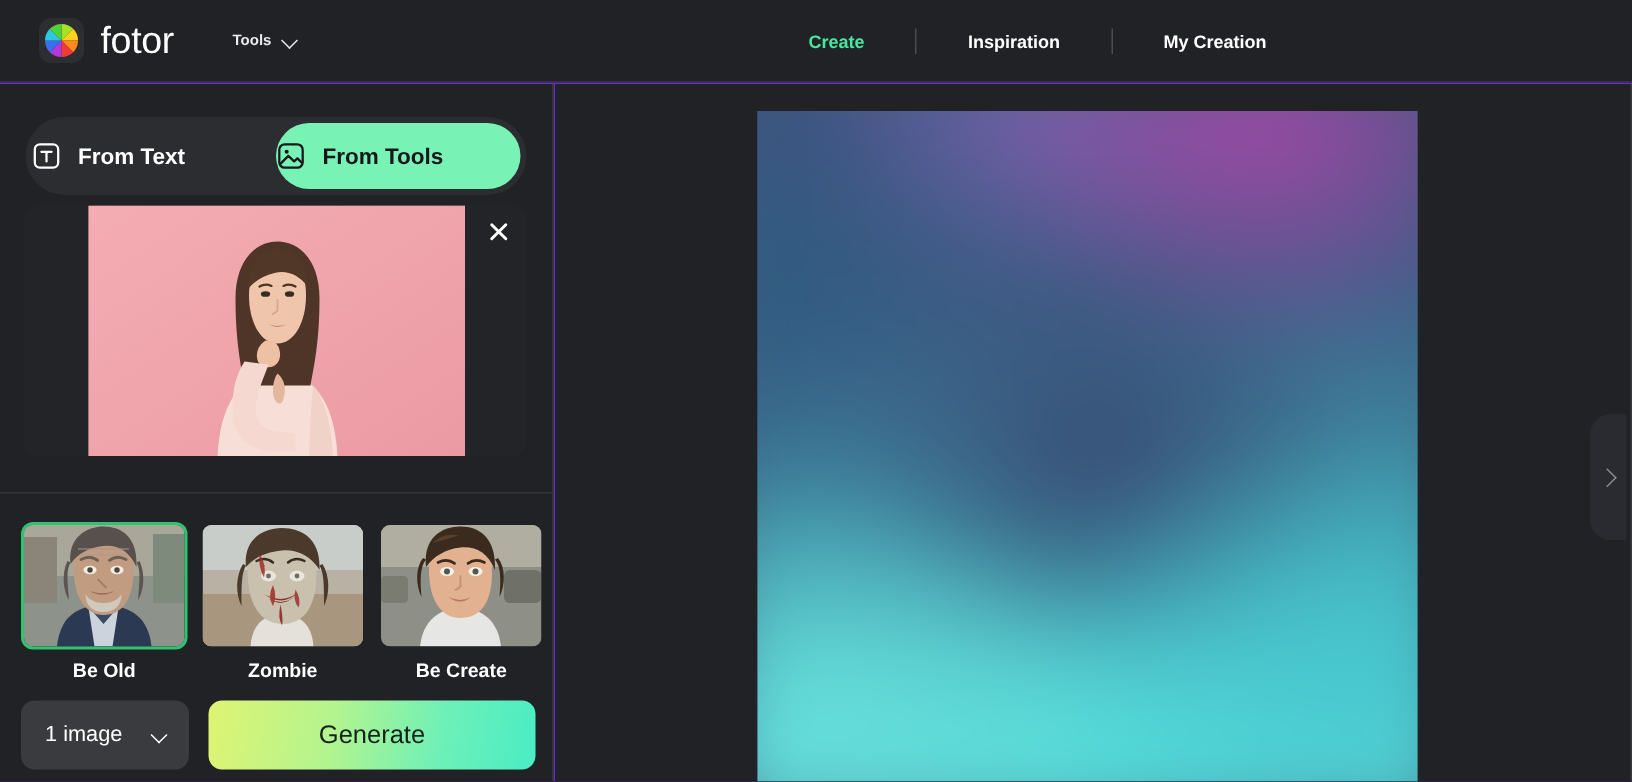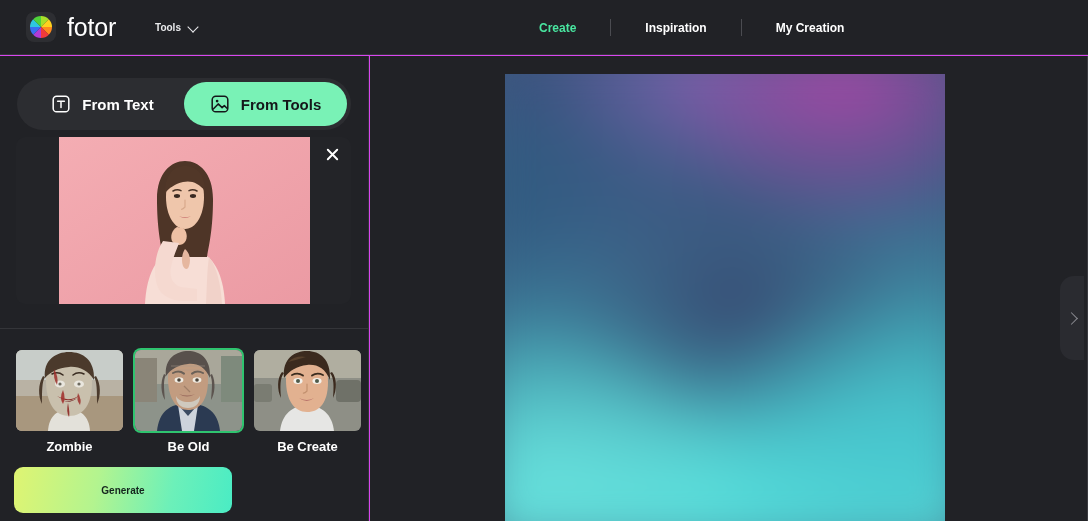--- a/index.html
+++ b/index.html
@@ -2,21 +2,21 @@
 <html><head>
 <meta charset="utf-8">
 <style>
   * { box-sizing: border-box; margin: 0; padding: 0; }
   html, body {
     width: 1088px; height: 521px;
     background: #212226;
     font-family: "Liberation Sans", sans-serif;
     overflow: hidden;
   }
-  .app { position: relative; width: 1088px; height: 521px; background: #d946ef; }
+  .app { position: relative; width: 1088px; height: 521px; background: #6d28d9; }
 
   
   .header {
     position: absolute; left: 0; top: 0; width: 1088px; height: 55px;
     background: #212226;
     border-bottom: 1px solid #35363a;
     display: flex; align-items: center;
   }
   .brand { display: flex; align-items: center; margin-left: 26px; }
   .logo {
@@ -56,21 +56,21 @@
     position: absolute; left: 0; top: 56px; width: 369px; height: 465px;
     background: #212226; border-right: 1px solid #343539;
   }
   .mode-switch {
     position: absolute; left: 17px; top: 22px;
     width: 334px; height: 52px; border-radius: 26px;
     background: #2c2d31; display: flex; align-items: center; padding: 4px;
   }
   .mode-btn {
     flex: 1; height: 44px; border-radius: 22px;
-    display: flex; align-items: center; justify-content: center; gap: 11px;
+    display: flex; align-items: center; gap: 11px;
     font-size: 15px; font-weight: 700; cursor: pointer; user-select: none;
   }
   .mode-btn.inactive { color: #ffffff; background: transparent; }
   .mode-btn.active { color: #15171a; background: #79f2b6; }
   .ic { width: 20px; height: 20px; flex: none; display: block; }
 
   
   .preview {
     position: absolute; left: 16px; top: 81px;
     width: 335px; height: 167px; border-radius: 9px;
@@ -115,21 +115,21 @@
   }
   .count-select {
     width: 112px; height: 46px; border-radius: 9px; background: #3a3b3f;
     display: flex; align-items: center; justify-content: space-between;
     padding: 0 14px 0 16px; color: #ffffff; font-size: 14.5px;
     cursor: pointer; user-select: none;
   }
   .generate-btn {
     width: 218px; height: 46px; border-radius: 9px;
     background: linear-gradient(100deg, #dff472 0%, #b3f48f 38%, #6cf0b9 72%, #4aecc4 100%);
-    color: #14241d; font-size: 10px; font-weight: 700;
+    color: #14241d; font-size: 17px; font-weight: 400;
     display: flex; align-items: center; justify-content: center;
     cursor: pointer; user-select: none; border: none;
   }
 
   
   .stage {
     position: absolute; left: 370px; top: 56px;
     width: 718px; height: 465px; background: #212226;
   }
   .canvas {
@@ -276,47 +276,20 @@
       <div class="close-btn">
         <svg viewBox="0 0 16 16" xmlns="http://www.w3.org/2000/svg">
           <path d="M3 3 L13 13 M13 3 L3 13" stroke="#ffffff" stroke-width="2.1" stroke-linecap="round"></path>
         </svg>
       </div>
     </div>
 
     <div class="sep-line"></div>
 
     <div class="thumbs">
-
-      <div class="thumb-cell">
-        <div class="thumb-img">
-          <svg viewBox="0 0 107 81" width="107" height="81" preserveAspectRatio="xMidYMid slice" xmlns="http://www.w3.org/2000/svg">
-            <rect width="107" height="81" fill="#b9b2a4"></rect>
-            <rect y="46" width="107" height="35" fill="#a8977e"></rect>
-            <rect y="0" width="107" height="30" fill="#c8cdc9"></rect>
-            <path d="M32 81 C33 66 41 60 53 59 C65 60 73 66 74 81 Z" fill="#e3e1da"></path>
-            <path d="M30 30 C30 12 40 5 53 5 C66 5 76 12 76 32 C76 54 68 66 53 66 C38 66 30 52 30 30 Z" fill="#c9c0ad"></path>
-            <path d="M29 28 C27 10 40 2 53 2 C67 2 79 10 78 30 C72 20 62 16 53 17 C42 18 34 22 29 28 Z" fill="#4b3a2c"></path>
-            <path d="M27 26 C22 34 22 46 26 54 C26 40 26 32 29 27 Z" fill="#4b3a2c"></path>
-            <path d="M80 26 C85 34 85 46 81 54 C81 40 81 32 78 27 Z" fill="#4b3a2c"></path>
-            <ellipse cx="44" cy="34" rx="5" ry="3.6" fill="#e9e6de"></ellipse>
-            <ellipse cx="63" cy="34" rx="5" ry="3.6" fill="#e9e6de"></ellipse>
-            <circle cx="44" cy="34" r="1.6" fill="#6d6a60"></circle>
-            <circle cx="63" cy="34" r="1.6" fill="#6d6a60"></circle>
-            <path d="M36 24 q6 -3 11 1 M57 25 q5 -4 11 -1" stroke="#3a2c22" stroke-width="1.6" fill="none" stroke-linecap="round"></path>
-            <path d="M41 46 q12 7 23 -1 q-11 10 -23 1 Z" fill="#8f2f2c"></path>
-            <path d="M44 49 q9 5 17 -1 q-8 7 -17 1 Z" fill="#6e1f1f"></path>
-            <path d="M38 19 q5 8 3 16 q-4 -7 -3 -16 Z" fill="#9b2e2a" opacity="0.85"></path>
-            <path d="M47 40 q3 8 0 14 q-4 -6 0 -14 Z" fill="#a33330" opacity="0.9"></path>
-            <path d="M62 43 q4 7 2 12 q-4 -5 -2 -12 Z" fill="#9c2f2c" opacity="0.85"></path>
-            <path d="M52 53 q2 10 1 14 q-3 -5 -1 -14 Z" fill="#8e2724" opacity="0.9"></path>
-          </svg>
-        </div>
-        <div class="thumb-label">Zombie</div>
-      </div>
 
       <div class="thumb-cell selected">
         <div class="thumb-img">
           <svg viewBox="0 0 107 81" width="107" height="81" preserveAspectRatio="xMidYMid slice" xmlns="http://www.w3.org/2000/svg">
             <rect width="107" height="81" fill="#8d938a"></rect>
             <rect y="0" width="107" height="34" fill="#a9a79a"></rect>
             <rect x="0" y="8" width="22" height="44" fill="#8a8578"></rect>
             <rect x="86" y="6" width="21" height="46" fill="#7e8a7c"></rect>
             <path d="M22 81 C24 62 34 54 53 53 C72 54 83 62 85 81 Z" fill="#2b3a52"></path>
             <path d="M43 55 h20 l-4 26 h-12 Z" fill="#cdd3dc"></path>
@@ -336,20 +309,47 @@
             <path d="M41 46 C41 54 46 58 53 58 C60 58 65 54 65 46 C61 54 45 54 41 46 Z" fill="#cfc9be"></path>
             <path d="M49 36 q4 4 6 6" stroke="#a07f68" stroke-width="1.2" fill="none"></path>
           </svg>
         </div>
         <div class="thumb-label">Be Old</div>
       </div>
 
       <div class="thumb-cell">
         <div class="thumb-img">
           <svg viewBox="0 0 107 81" width="107" height="81" preserveAspectRatio="xMidYMid slice" xmlns="http://www.w3.org/2000/svg">
+            <rect width="107" height="81" fill="#b9b2a4"></rect>
+            <rect y="46" width="107" height="35" fill="#a8977e"></rect>
+            <rect y="0" width="107" height="30" fill="#c8cdc9"></rect>
+            <path d="M32 81 C33 66 41 60 53 59 C65 60 73 66 74 81 Z" fill="#e3e1da"></path>
+            <path d="M30 30 C30 12 40 5 53 5 C66 5 76 12 76 32 C76 54 68 66 53 66 C38 66 30 52 30 30 Z" fill="#c9c0ad"></path>
+            <path d="M29 28 C27 10 40 2 53 2 C67 2 79 10 78 30 C72 20 62 16 53 17 C42 18 34 22 29 28 Z" fill="#4b3a2c"></path>
+            <path d="M27 26 C22 34 22 46 26 54 C26 40 26 32 29 27 Z" fill="#4b3a2c"></path>
+            <path d="M80 26 C85 34 85 46 81 54 C81 40 81 32 78 27 Z" fill="#4b3a2c"></path>
+            <ellipse cx="44" cy="34" rx="5" ry="3.6" fill="#e9e6de"></ellipse>
+            <ellipse cx="63" cy="34" rx="5" ry="3.6" fill="#e9e6de"></ellipse>
+            <circle cx="44" cy="34" r="1.6" fill="#6d6a60"></circle>
+            <circle cx="63" cy="34" r="1.6" fill="#6d6a60"></circle>
+            <path d="M36 24 q6 -3 11 1 M57 25 q5 -4 11 -1" stroke="#3a2c22" stroke-width="1.6" fill="none" stroke-linecap="round"></path>
+            <path d="M41 46 q12 7 23 -1 q-11 10 -23 1 Z" fill="#8f2f2c"></path>
+            <path d="M44 49 q9 5 17 -1 q-8 7 -17 1 Z" fill="#6e1f1f"></path>
+            <path d="M38 19 q5 8 3 16 q-4 -7 -3 -16 Z" fill="#9b2e2a" opacity="0.85"></path>
+            <path d="M47 40 q3 8 0 14 q-4 -6 0 -14 Z" fill="#a33330" opacity="0.9"></path>
+            <path d="M62 43 q4 7 2 12 q-4 -5 -2 -12 Z" fill="#9c2f2c" opacity="0.85"></path>
+            <path d="M52 53 q2 10 1 14 q-3 -5 -1 -14 Z" fill="#8e2724" opacity="0.9"></path>
+          </svg>
+        </div>
+        <div class="thumb-label">Zombie</div>
+      </div>
+
+      <div class="thumb-cell">
+        <div class="thumb-img">
+          <svg viewBox="0 0 107 81" width="107" height="81" preserveAspectRatio="xMidYMid slice" xmlns="http://www.w3.org/2000/svg">
             <rect width="107" height="81" fill="#8e8f86"></rect>
             <rect y="0" width="107" height="28" fill="#b0aea0"></rect>
             <rect x="82" y="30" width="25" height="22" rx="4" fill="#6f7168"></rect>
             <rect x="0" y="34" width="18" height="18" rx="3" fill="#7a7c72"></rect>
             <path d="M26 81 C28 64 38 56 53 55 C68 56 78 64 80 81 Z" fill="#e6e6e4"></path>
             <path d="M46 47 h14 v12 h-14 Z" fill="#dba585"></path>
             <path d="M32 30 C32 12 41 5 53 5 C65 5 74 12 74 32 C74 52 66 62 53 62 C40 62 32 50 32 30 Z" fill="#e2b190"></path>
             <path d="M30 28 C28 8 41 1 53 1 C66 1 77 9 76 30 C71 18 63 14 53 15 C43 16 35 21 30 28 Z" fill="#3b2a1e"></path>
             <path d="M28 22 C23 28 23 40 27 48 C26 36 26 28 30 23 Z" fill="#3b2a1e"></path>
             <path d="M78 22 C83 28 83 40 79 48 C80 36 80 28 76 23 Z" fill="#3b2a1e"></path>
@@ -361,20 +361,24 @@
             <path d="M38 25 q6 -3 11 0.6 M58 25.6 q5 -3.6 11 -0.6" stroke="#3a2b1e" stroke-width="1.8" fill="none" stroke-linecap="round"></path>
             <path d="M53 34 v7 q-2 2 -3.6 2.2" stroke="#c3916f" stroke-width="1.2" fill="none" stroke-linecap="round"></path>
             <path d="M45 48 q8 4 15 0 q-7 6 -15 0 Z" fill="#b8736a"></path>
           </svg>
         </div>
         <div class="thumb-label">Be Create</div>
       </div>
     </div>
 
     <div class="bottom-row">
+      <div class="count-select">
+        <span>1 image</span>
+        <span class="chev"></span>
+      </div>
       <button class="generate-btn">Generate</button>
     </div>
   </div>
 
   <div class="stage">
     <div class="canvas">
       <div class="g"></div>
     </div>
     <div class="side-tab">
       <span class="chev2"></span>

